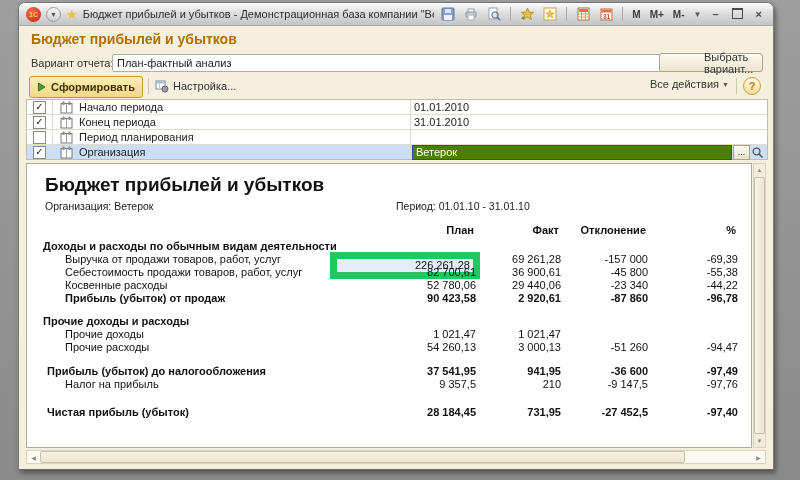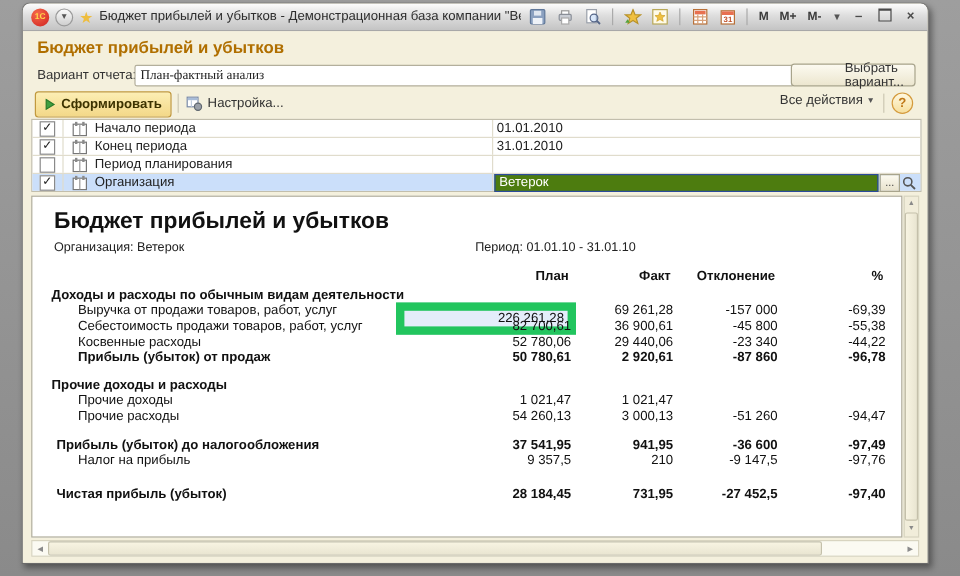--- a/index.html
+++ b/index.html
@@ -31,21 +31,21 @@
   .tb-ico{flex:0 0 auto;display:flex;align-items:center;justify-content:center;width:18px;height:17px;}
   .mem{font-size:10px;font-weight:bold;color:#3c3c3c;flex:0 0 auto;padding:0 2px;}
   .winctl{font-size:11px;font-weight:bold;color:#4a4a4a;flex:0 0 auto;padding:0 4px;}
   .maxbox{width:9px;height:8px;border:1px solid #4a4a4a;border-top-width:2px;display:inline-block;}
   .chev{font-size:8px;color:#555;flex:0 0 auto;padding:0 2px;}
   
   .app-title{position:absolute;left:12px;top:28px;font-size:14px;font-weight:bold;color:#b06f00;}
   .variant-row{position:absolute;left:0;top:50px;width:754px;height:22px;}
   .variant-label{position:absolute;left:12px;top:4px;font-size:11px;color:#333;}
   .variant-input{position:absolute;left:93px;top:1px;width:540px;height:16px;border:1px solid #b3af9c;border-radius:2px;
-    background:#fff;font-size:11px;padding:0 4px;font-family:Liberation Serif, serif;color:#222;}
+    background:#fff;font-size:11px;padding:0 4px;font-family:Liberation Sans, sans-serif;color:#222;}
   .btn{border:1px solid #a8a48c;border-radius:3px;background:linear-gradient(#fcfaf0,#ece6cf);
     font-size:11px;color:#333;display:flex;align-items:center;justify-content:center;box-sizing:border-box;}
   .select-variant{position:absolute;right:10px;top:0;width:104px;height:19px;padding-left:44px;}
   .actions-row{position:absolute;left:0;top:73px;width:754px;height:22px;}
   .generate{position:absolute;left:10px;top:0;width:112px;height:20px;gap:5px;
     border:1px solid #c1993e;border-radius:3px;background:linear-gradient(#fceeb4,#f3d888);
     font-weight:bold;color:#3c3200;display:flex;align-items:center;justify-content:center;font-size:11px;}
   .act-sep{position:absolute;left:129px;top:2px;width:1px;height:16px;background:#ccc8b2;}
   .settings{position:absolute;left:136px;top:1px;height:18px;display:flex;align-items:center;gap:4px;font-size:11px;color:#333;}
   .all-actions{position:absolute;right:44px;top:2px;font-size:11px;color:#333;display:flex;align-items:center;gap:3px;}
@@ -325,21 +325,21 @@
   </div>
           <div class="rrow item">
     <span class="rlabel">Косвенные расходы</span>
     <span class="cell c-plan">52 780,06</span>
     <span class="cell c-fact">29 440,06</span>
     <span class="cell c-dev">-23 340</span>
     <span class="cell c-pct">-44,22</span>
   </div>
           <div class="rrow item-bold">
     <span class="rlabel">Прибыль (убыток) от продаж</span>
-    <span class="cell c-plan">50 780,61</span>
+    <span class="cell c-plan">90 423,58</span>
     <span class="cell c-fact">2 920,61</span>
     <span class="cell c-dev">-87 860</span>
     <span class="cell c-pct">-96,78</span>
   </div>
           <div class="spacer" style="height: 10px;"></div>
           <div class="rrow section">
     <span class="rlabel">Прочие доходы и расходы</span>
     <span class="cell c-plan"></span>
     <span class="cell c-fact"></span>
     <span class="cell c-dev"></span>

